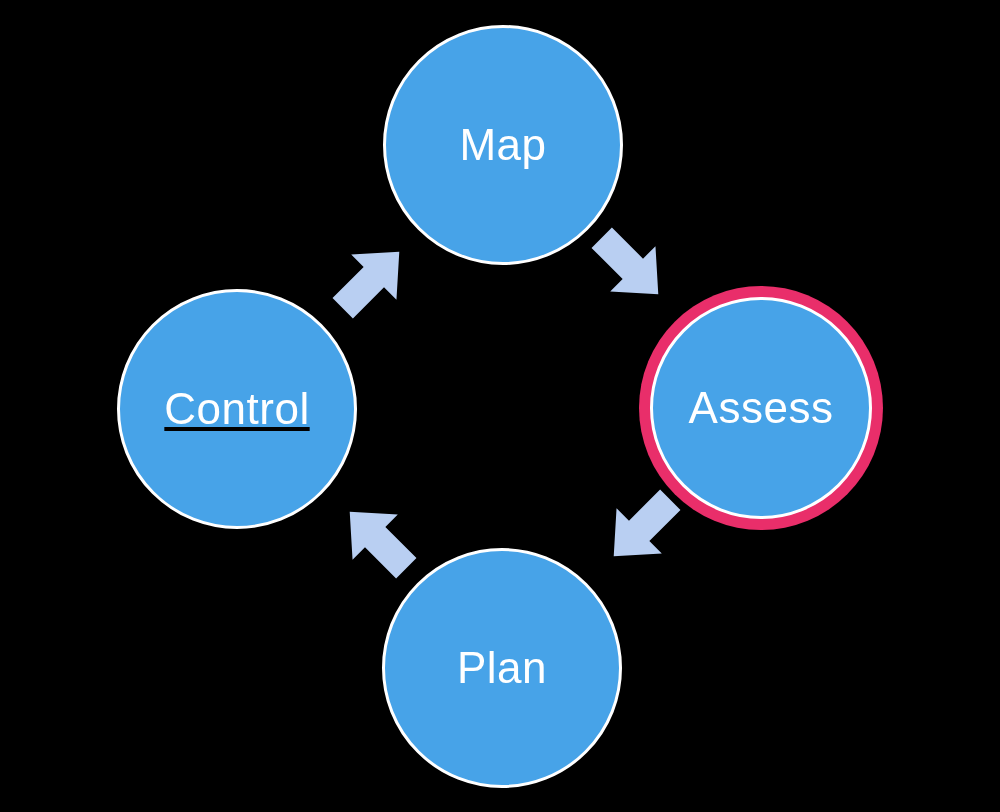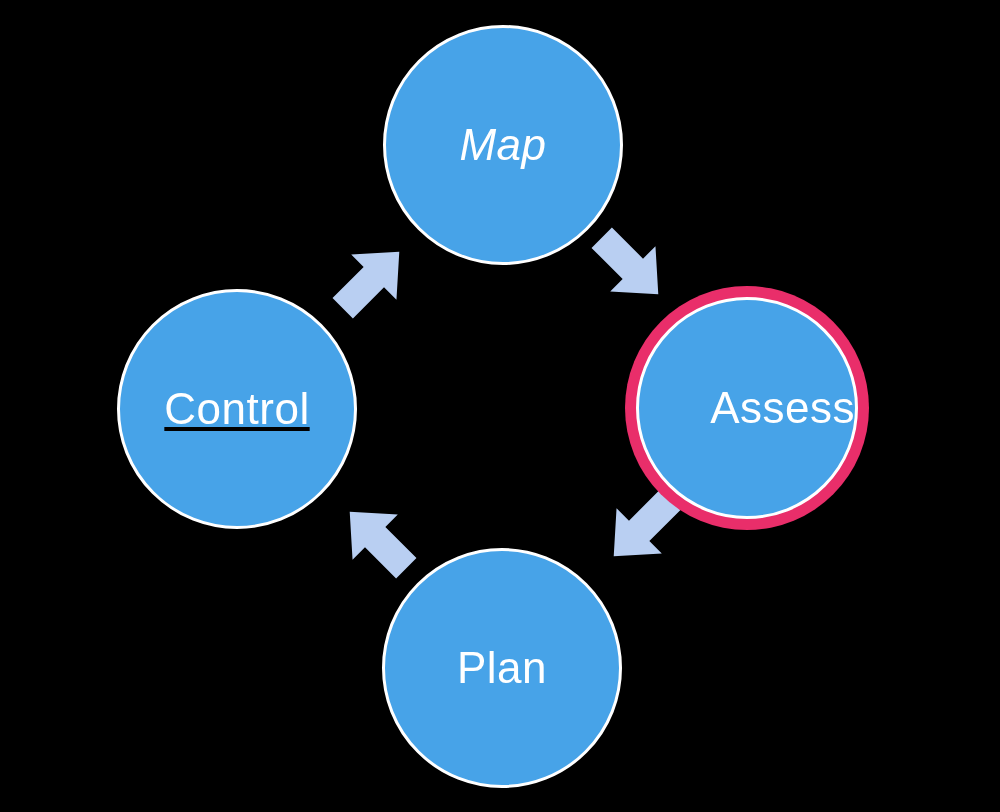--- a/index.html
+++ b/index.html
@@ -35,22 +35,22 @@
     color: var(--label-text);
     font-size: 44px;
     line-height: 1;
     letter-spacing: 0.5px;
     user-select: none;
   }
   .node.highlight {
     width: 216px; height: 216px;
     box-shadow: 0 0 0 11px var(--highlight-ring);
   }
-  .node-map     { left: 383px; top: 25px; font-style: italic;  }
-  .node-assess  { left: 636px; top: 297px; justify-content: flex-end; }
+  .node-map     { left: 383px; top: 25px;  }
+  .node-assess  { left: 650px; top: 297px; }
   .node-plan    { left: 382px; top: 548px; }
   .node-control { left: 117px; top: 289px; text-decoration: underline; }
 
   .arrow {
     position: absolute;
     width: 80px; height: 64px;
     fill: var(--arrow-fill);
     overflow: visible;
   }
   .arrow-tr { left: 590px; top: 234px; transform: rotate(45deg); }

